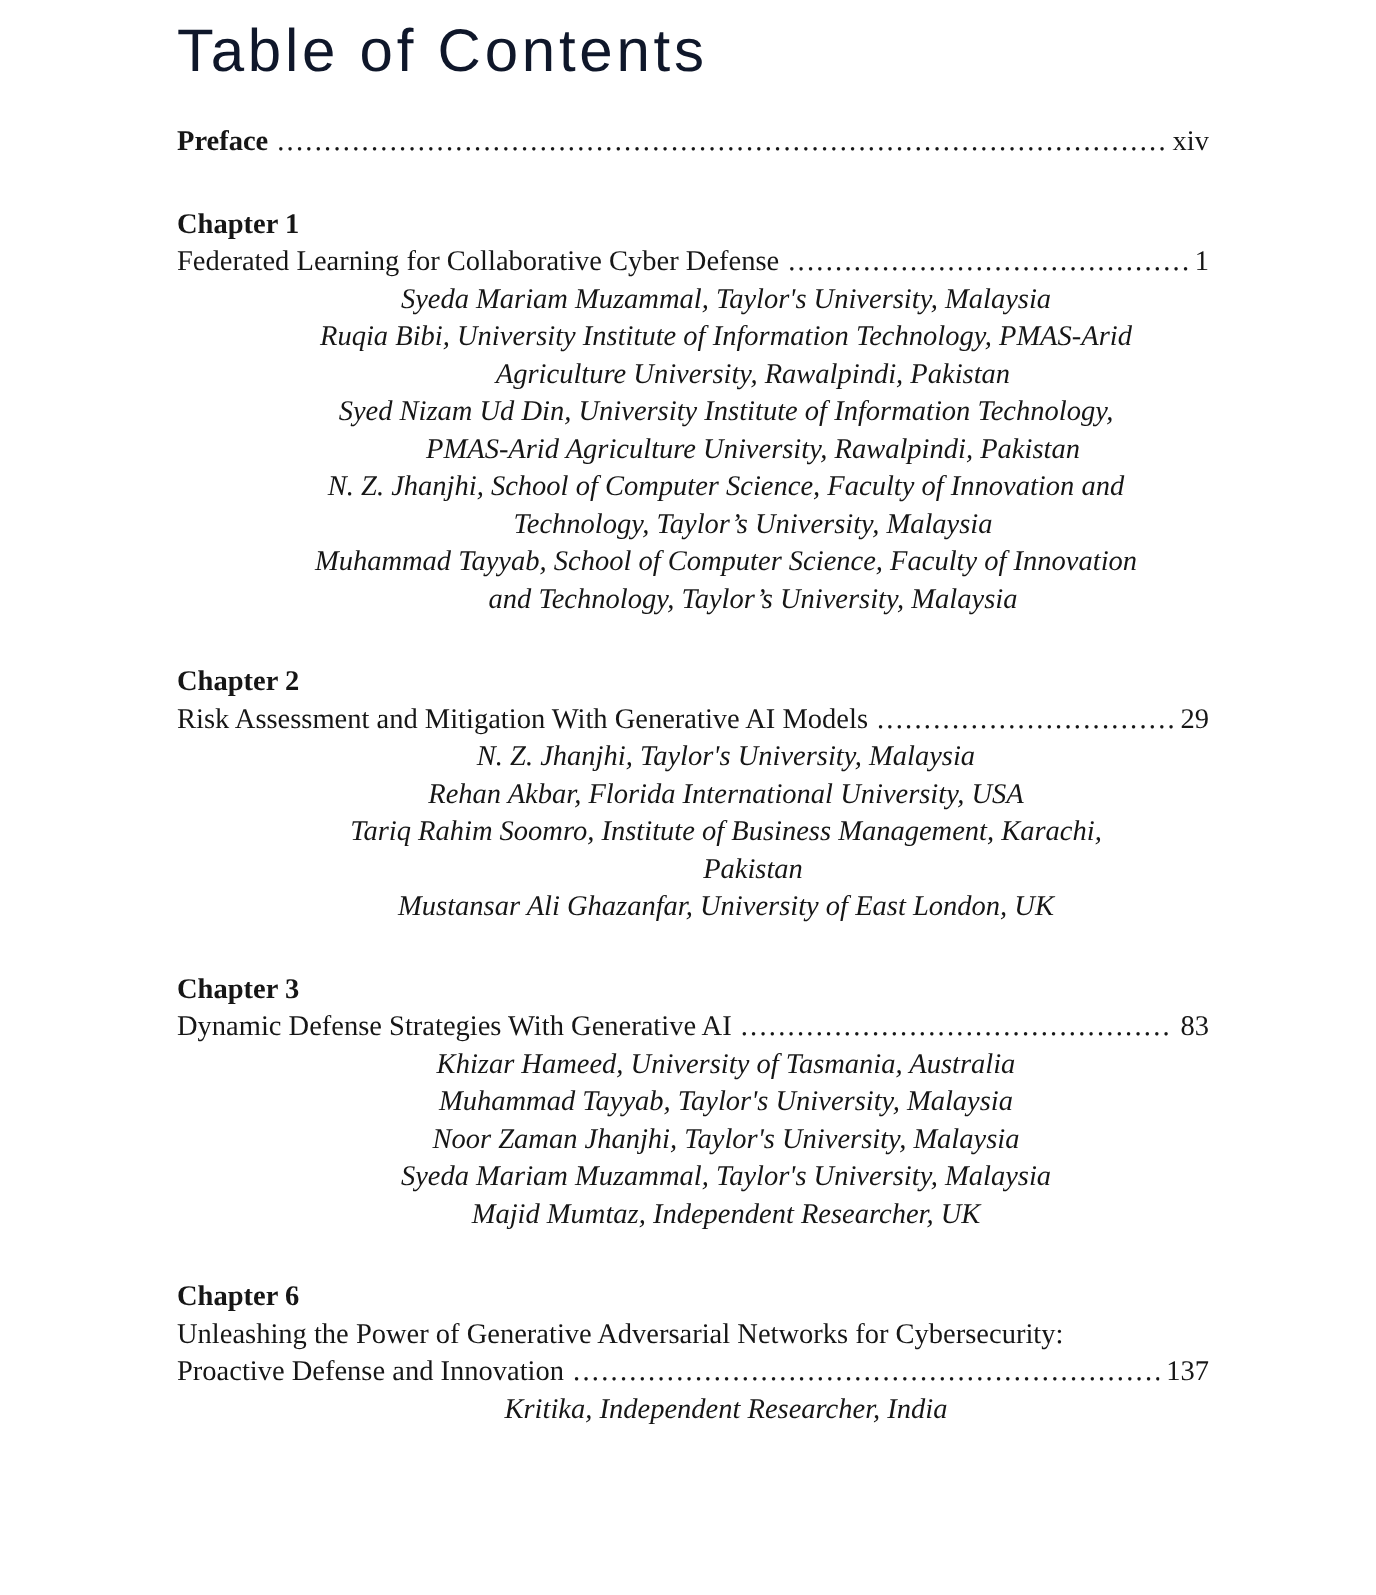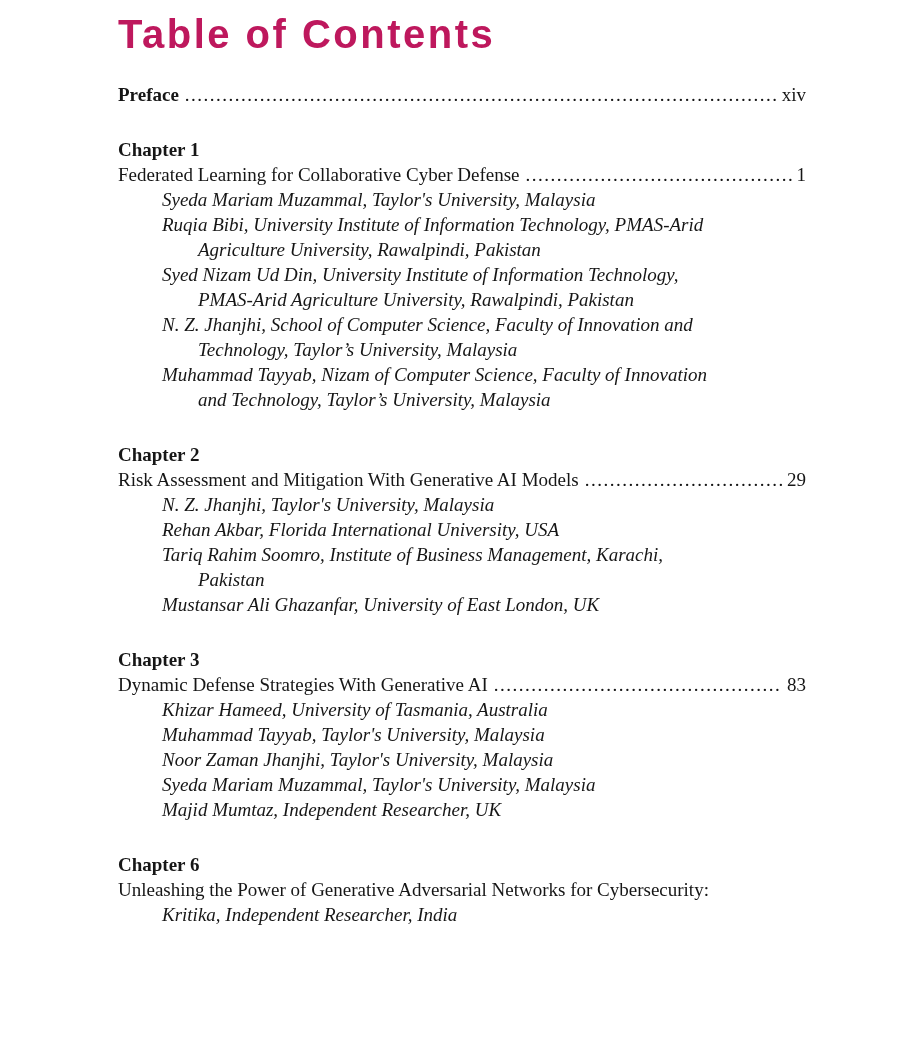--- a/index.html
+++ b/index.html
@@ -10,26 +10,26 @@
     background: #ffffff;
     color: #161616;
     padding: 12px 111px 0 118px;
     font-family: "Liberation Serif", "DejaVu Serif", serif;
     font-size: 19px;
     line-height: 25px;
     overflow: hidden;
   }
   .doc-title {
     font-family: "Liberation Sans", "DejaVu Sans", sans-serif;
-    font-weight: 700;
+    font-weight: 400;
     font-size: 40px;
     line-height: 44px;
     letter-spacing: 2.5px;
     margin: 0 0 26px 0;
-    color: #be185d;
+    color: #0f172a;
   }
   .toc-line {
     display: flex;
     align-items: flex-end;
   }
   .toc-text { white-space: nowrap; }
   .preface-label { font-weight: bold; }
   .leader {
     flex: 1;
     min-width: 12px;
@@ -42,20 +42,21 @@
     letter-spacing: 1.5px;
   }
   .page-num { white-space: nowrap; }
   .chapter { margin-top: 30px; }
   .chapter-heading { font-weight: bold; }
   .chapter-title-pre { white-space: nowrap; }
   .author-line {
     font-style: italic;
     padding-left: 44px;
     white-space: nowrap;
+    text-align: center;
   }
   .author-cont { padding-left: 80px; font-family: Liberation Serif, serif; }
 </style>
 </head>
 <body>
 
 <div class="page">
   <h1 class="doc-title">Table of Contents</h1>
 
   <div class="toc-line">
@@ -72,21 +73,21 @@
           <span class="leader"></span>
           <span class="page-num">1</span>
         </div>
         <div class="author-line">Syeda Mariam Muzammal, Taylor's University, Malaysia</div>
         <div class="author-line">Ruqia Bibi, University Institute of Information Technology, PMAS-Arid</div>
         <div class="author-line author-cont">Agriculture University, Rawalpindi, Pakistan</div>
         <div class="author-line">Syed Nizam Ud Din, University Institute of Information Technology,</div>
         <div class="author-line author-cont">PMAS-Arid Agriculture University, Rawalpindi, Pakistan</div>
         <div class="author-line">N. Z. Jhanjhi, School of Computer Science, Faculty of Innovation and</div>
         <div class="author-line author-cont">Technology, Taylor’s University, Malaysia</div>
-        <div class="author-line">Muhammad Tayyab, Nizam of Computer Science, Faculty of Innovation</div>
+        <div class="author-line">Muhammad Tayyab, School of Computer Science, Faculty of Innovation</div>
         <div class="author-line author-cont">and Technology, Taylor’s University, Malaysia</div>
       </section>
       <section class="chapter">
         <div class="chapter-heading">Chapter 2</div>
         <div class="toc-line">
           <span class="toc-text">Risk Assessment and Mitigation With Generative AI Models </span>
           <span class="leader"></span>
           <span class="page-num">29</span>
         </div>
         <div class="author-line">N. Z. Jhanjhi, Taylor's University, Malaysia</div>
@@ -104,16 +105,21 @@
         </div>
         <div class="author-line">Khizar Hameed, University of Tasmania, Australia</div>
         <div class="author-line">Muhammad Tayyab, Taylor's University, Malaysia</div>
         <div class="author-line">Noor Zaman Jhanjhi, Taylor's University, Malaysia</div>
         <div class="author-line">Syeda Mariam Muzammal, Taylor's University, Malaysia</div>
         <div class="author-line">Majid Mumtaz, Independent Researcher, UK</div>
       </section>
       <section class="chapter">
         <div class="chapter-heading">Chapter 6</div>
         <div class="chapter-title-pre">Unleashing the Power of Generative Adversarial Networks for Cybersecurity:</div>
+        <div class="toc-line">
+          <span class="toc-text">Proactive Defense and Innovation</span>
+          <span class="leader"></span>
+          <span class="page-num">137</span>
+        </div>
         <div class="author-line">Kritika, Independent Researcher, India</div>
       </section>
     </div>
 </div>
 
 </body></html>

